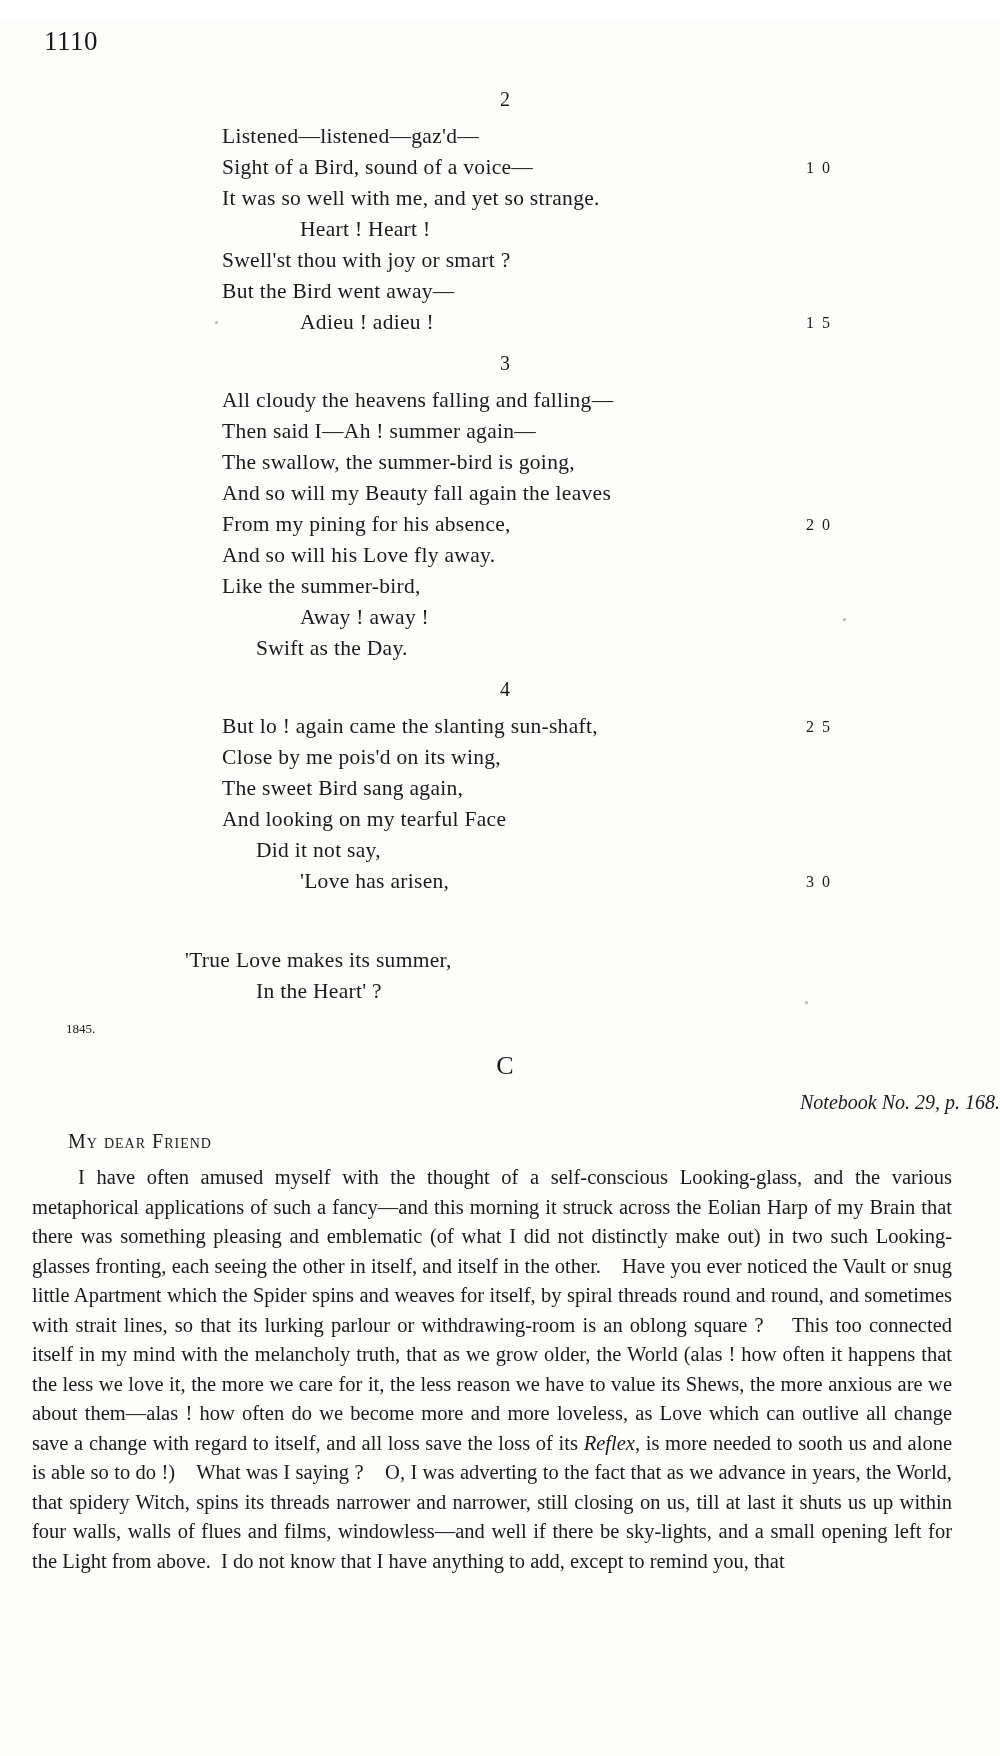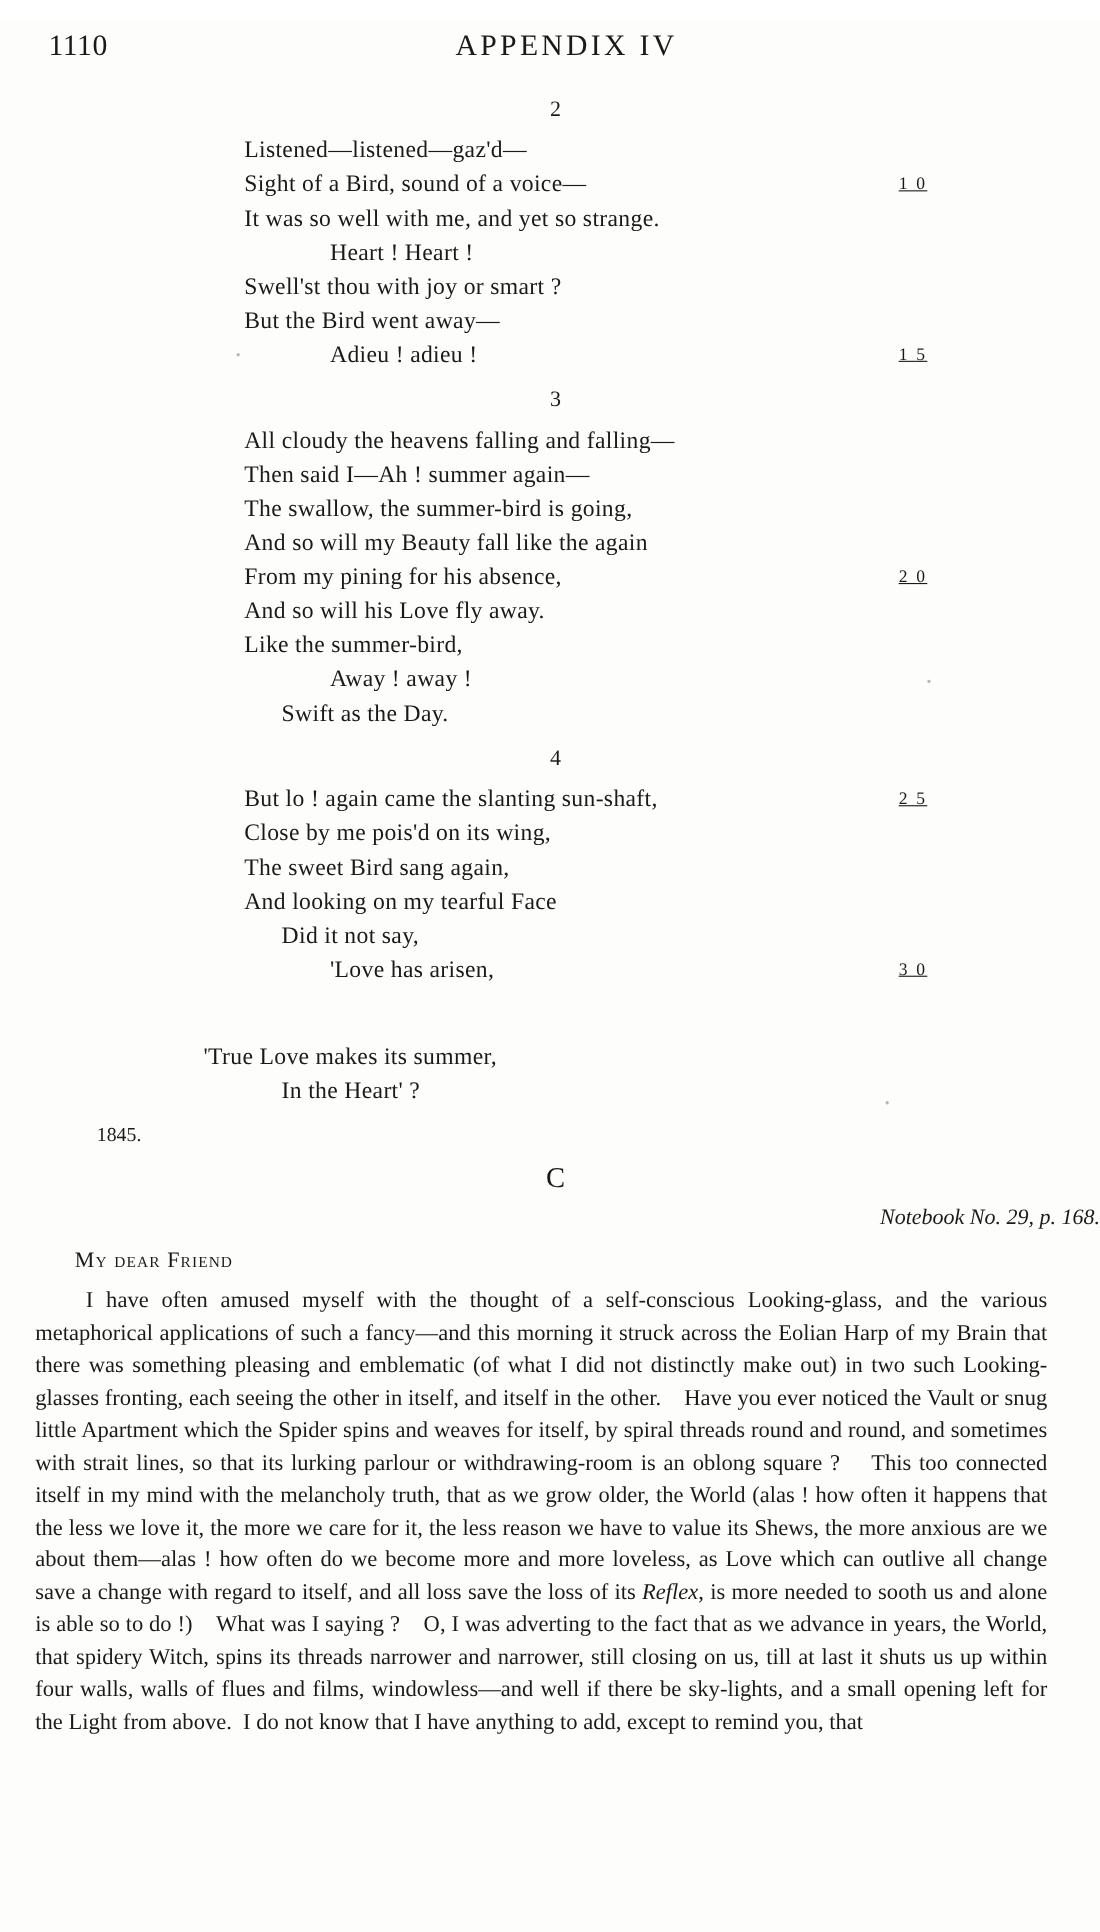--- a/index.html
+++ b/index.html
@@ -66,36 +66,34 @@
   .verse {
     position: relative;
     font-size: 21.5px;
     line-height: 31px;
     padding-left: 222px;
     white-space: pre;
     letter-spacing: 0.3px;
   }
   .verse .linenum {
     position: absolute;
-    right: 157px;
+    right: 168px;
     font-size: 16px;
     letter-spacing: 2px;
     color: #1a1a1a;
-    text-decoration: underline;
   }
   .ind-0 { padding-left: 222px; }
   .ind-2 { padding-left: 300px; }
   .ind-3 { padding-left: 256px; }
   .ind-4 { padding-left: 185px; margin-top: 48px; }
 
   .year-note {
     margin-top: 14px;
-    padding-left: 48px;
-    font-size: 18px;
-    margin-left: 40px;
+    padding-left: 66px;
+    font-size: 13px;
   }
 
   
   .section-letter {
     text-align: center;
     font-size: 26px;
     margin-top: 14px;
     padding-left: 10px;
   }
   .source-note {
@@ -147,42 +145,41 @@
     border-radius: 50%;
   }
 </style>
 </head>
 <body>
 
 <div class="page">
 
   <div class="page-header">
     <div class="folio">1110</div>
-    <div class="running-head">APPENDIX IV</div>
   </div>
 
   <div class="poem-block">
 
     <div class="stanza-number">2</div>
     <div class="stanza">
       <div class="verse ind-0"><span>Listened—listened—gaz'd—</span><span class="linenum"></span></div>
       <div class="verse ind-0"><span>Sight of a Bird, sound of a voice—</span><span class="linenum">1 0</span></div>
       <div class="verse ind-0"><span>It was so well with me, and yet so strange.</span><span class="linenum"></span></div>
       <div class="verse ind-2"><span>Heart ! Heart !</span><span class="linenum"></span></div>
       <div class="verse ind-0"><span>Swell'st thou with joy or smart ?</span><span class="linenum"></span></div>
       <div class="verse ind-0"><span>But the Bird went away—</span><span class="linenum"></span></div>
       <div class="verse ind-2"><span>Adieu ! adieu !</span><span class="linenum">1 5</span></div>
     </div>
 
     <div class="stanza-number">3</div>
     <div class="stanza">
       <div class="verse ind-0"><span>All cloudy the heavens falling and falling—</span><span class="linenum"></span></div>
       <div class="verse ind-0"><span>Then said I—Ah ! summer again—</span><span class="linenum"></span></div>
       <div class="verse ind-0"><span>The swallow, the summer-bird is going,</span><span class="linenum"></span></div>
-      <div class="verse ind-0"><span>And so will my Beauty fall like the again</span><span class="linenum"></span></div>
+      <div class="verse ind-0"><span>And so will my Beauty fall again the leaves</span><span class="linenum"></span></div>
       <div class="verse ind-0"><span>From my pining for his absence,</span><span class="linenum">2 0</span></div>
       <div class="verse ind-0"><span>And so will his Love fly away.</span><span class="linenum"></span></div>
       <div class="verse ind-0"><span>Like the summer-bird,</span><span class="linenum"></span></div>
       <div class="verse ind-2"><span>Away ! away !</span><span class="linenum"></span></div>
       <div class="verse ind-3"><span>Swift as the Day.</span><span class="linenum"></span></div>
     </div>
 
     <div class="stanza-number">4</div>
     <div class="stanza">
       <div class="verse ind-0"><span>But lo ! again came the slanting sun-shaft,</span><span class="linenum">2 5</span></div>

